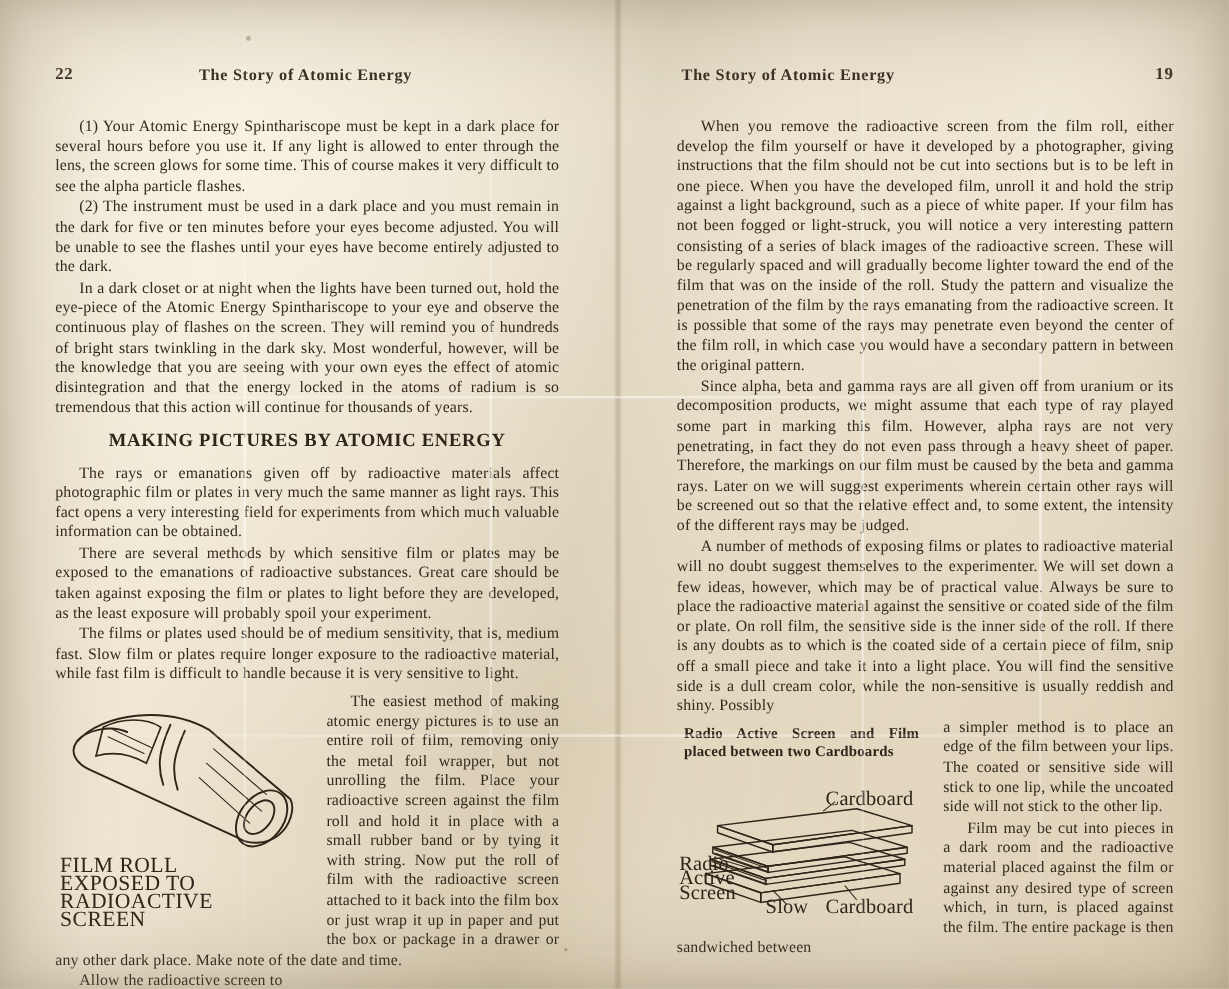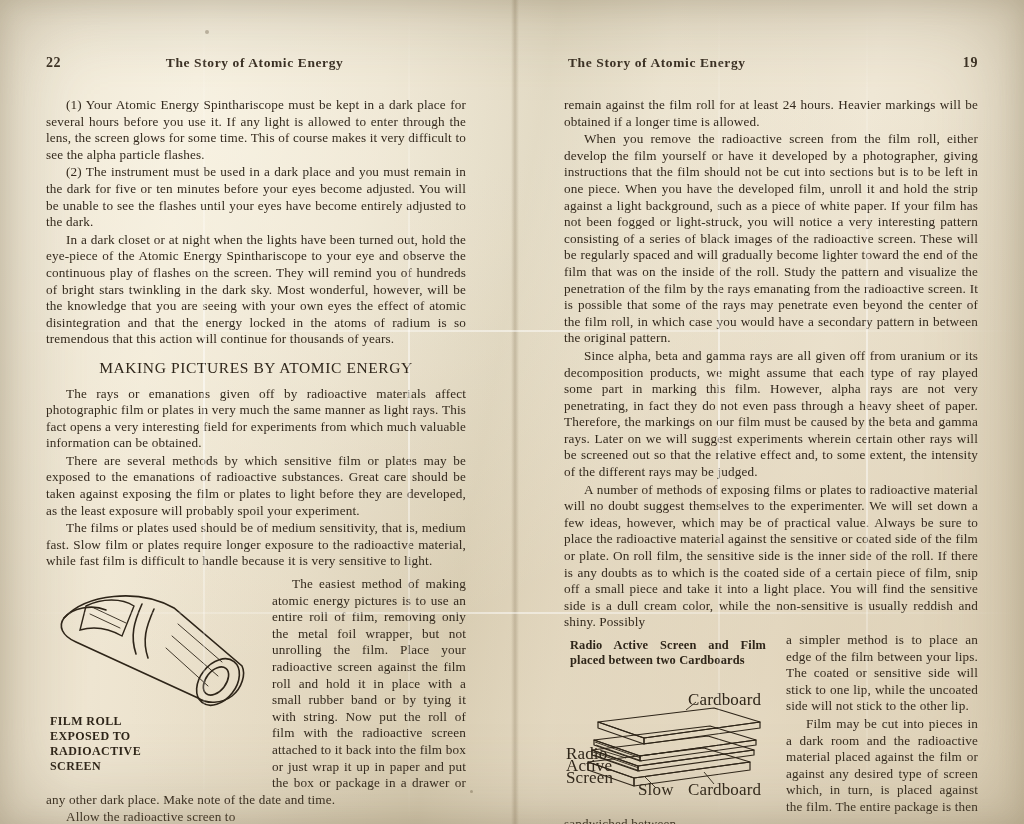--- a/index.html
+++ b/index.html
@@ -99,21 +99,21 @@
     letter-spacing: 0.15px;
   }
   p {
     margin: 0 0 1px 0;
     text-indent: 20px;
   }
   p.noindent { text-indent: 0; }
 
   h2.section-head {
     font-size: 15.5px;
-    font-weight: normal;
+    font-weight: bold;
     letter-spacing: 0.6px;
     text-align: center;
     margin: 12px 0 9px 0;
     color: #2f261b;
     font-family: "Liberation Serif", serif;
   }
 
   
   .illus-wrap {
     position: relative;
@@ -124,22 +124,22 @@
     float: left;
     width: 214px;
     height: 212px;
     margin: 2px 12px 0 0;
     position: relative;
   }
   .film-caption {
     position: absolute;
     left: 4px;
     top: 136px;
-    font-size: 12px;
-    font-weight: bold;
+    font-size: 18px;
+    font-weight: normal;
     line-height: 15px;
     letter-spacing: 0.4px;
     color: #2e2519;
   }
   .illus-text {
     font-size: 13.2px;
     line-height: 16.6px;
     text-align: justify;
     color: #33291d;
   }
@@ -248,21 +248,20 @@
     </div>
 
     <div class="leaf right">
 
       <div class="running-head">
         <span class="title">The Story of Atomic Energy</span>
         <span class="folio">19</span>
       </div>
 
       <div class="body-text">
-        <p class="noindent">remain against the film roll for at least 24 hours. Heavier markings will be obtained if a longer time is allowed.</p>
         <p>When you remove the radioactive screen from the film roll, either develop the film yourself or have it developed by a photographer, giving instructions that the film should not be cut into sections but is to be left in one piece. When you have the developed film, unroll it and hold the strip against a light background, such as a piece of white paper. If your film has not been fogged or light-struck, you will notice a very interesting pattern consisting of a series of black images of the radioactive screen. These will be regularly spaced and will gradually become lighter toward the end of the film that was on the inside of the roll. Study the pattern and visualize the penetration of the film by the rays emanating from the radioactive screen. It is possible that some of the rays may penetrate even beyond the center of the film roll, in which case you would have a secondary pattern in between the original pattern.</p>
         <p>Since alpha, beta and gamma rays are all given off from uranium or its decomposition products, we might assume that each type of ray played some part in marking this film. However, alpha rays are not very penetrating, in fact they do not even pass through a heavy sheet of paper. Therefore, the markings on our film must be caused by the beta and gamma rays. Later on we will suggest experiments wherein certain other rays will be screened out so that the relative effect and, to some extent, the intensity of the different rays may be judged.</p>
         <p>A number of methods of exposing films or plates to radioactive material will no doubt suggest themselves to the experimenter. We will set down a few ideas, however, which may be of practical value. Always be sure to place the radioactive material against the sensitive or coated side of the film or plate. On roll film, the sensitive side is the inner side of the roll. If there is any doubts as to which is the coated side of a certain piece of film, snip off a small piece and take it into a light place. You will find the sensitive side is a dull cream color, while the non-sensitive is usually reddish and shiny. Possibly</p>
 
         <div class="clearfix">
           <div class="rt-illus">
             <div class="rt-caption">Radio Active Screen and Film placed between two Cardboards</div>
 
             <svg width="212" height="118" viewBox="0 0 212 118" style="position:absolute;left:0;top:50px" aria-hidden="true">
               <g fill="none" stroke="#2e2519" stroke-width="1.2" stroke-linejoin="round">

